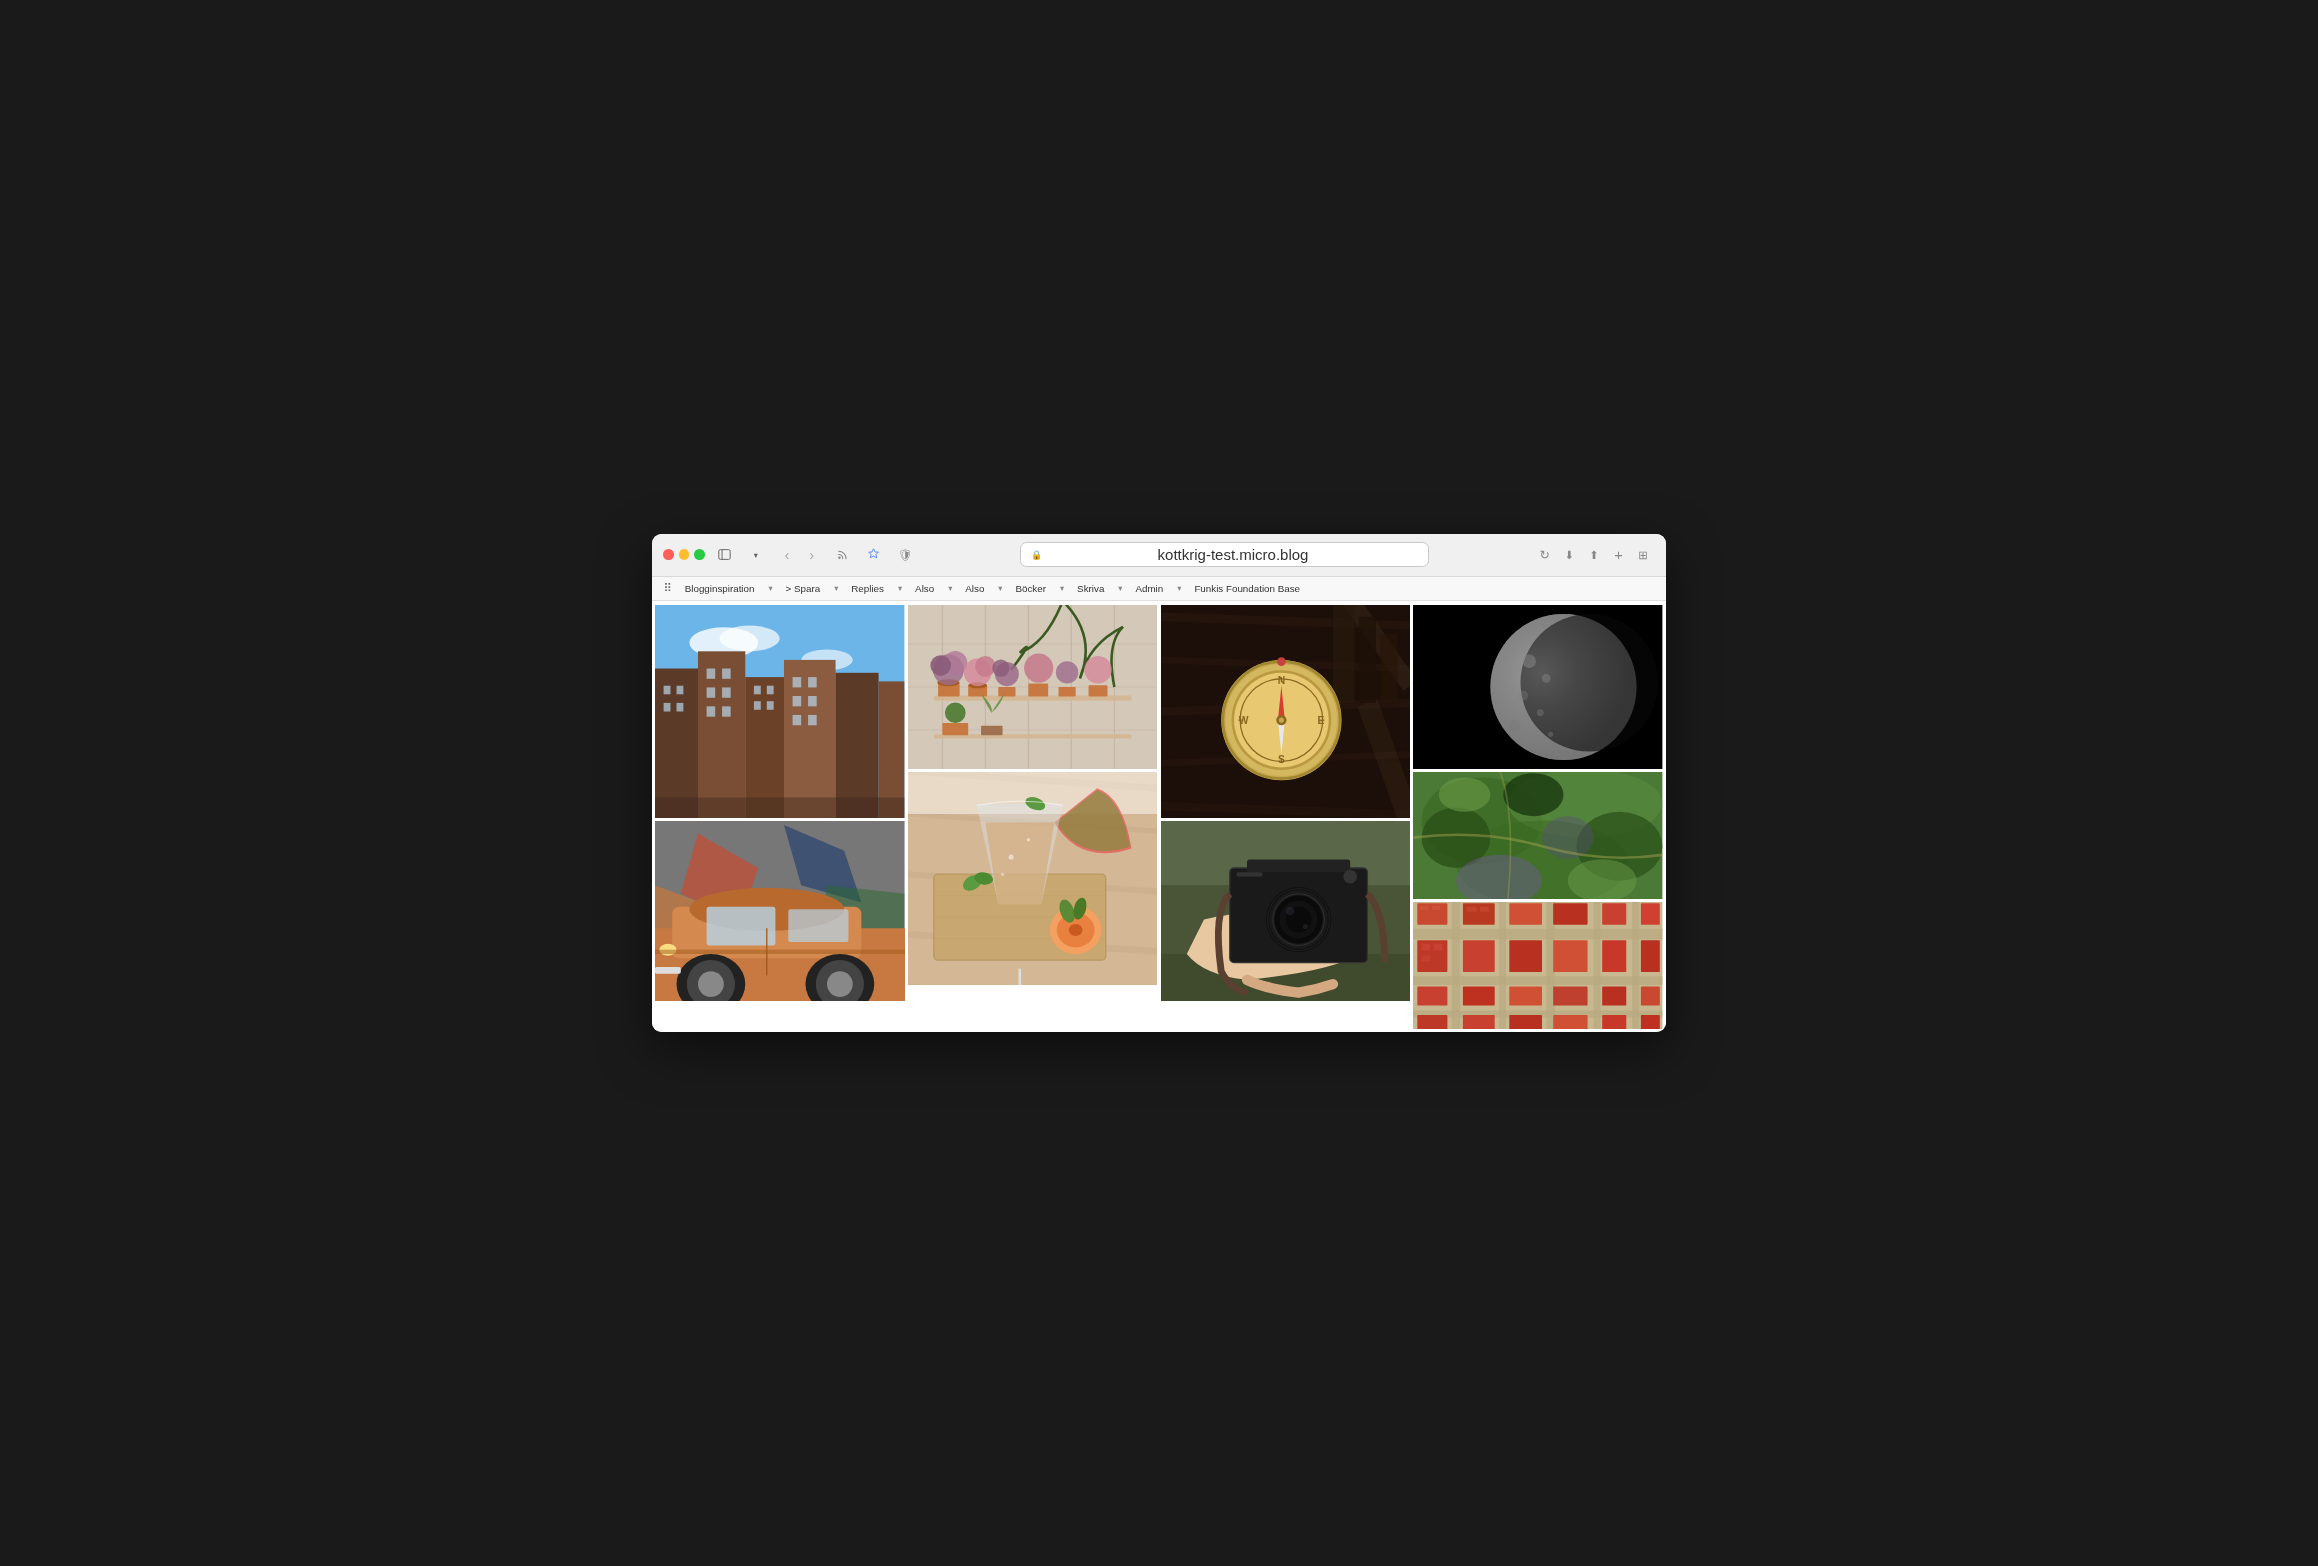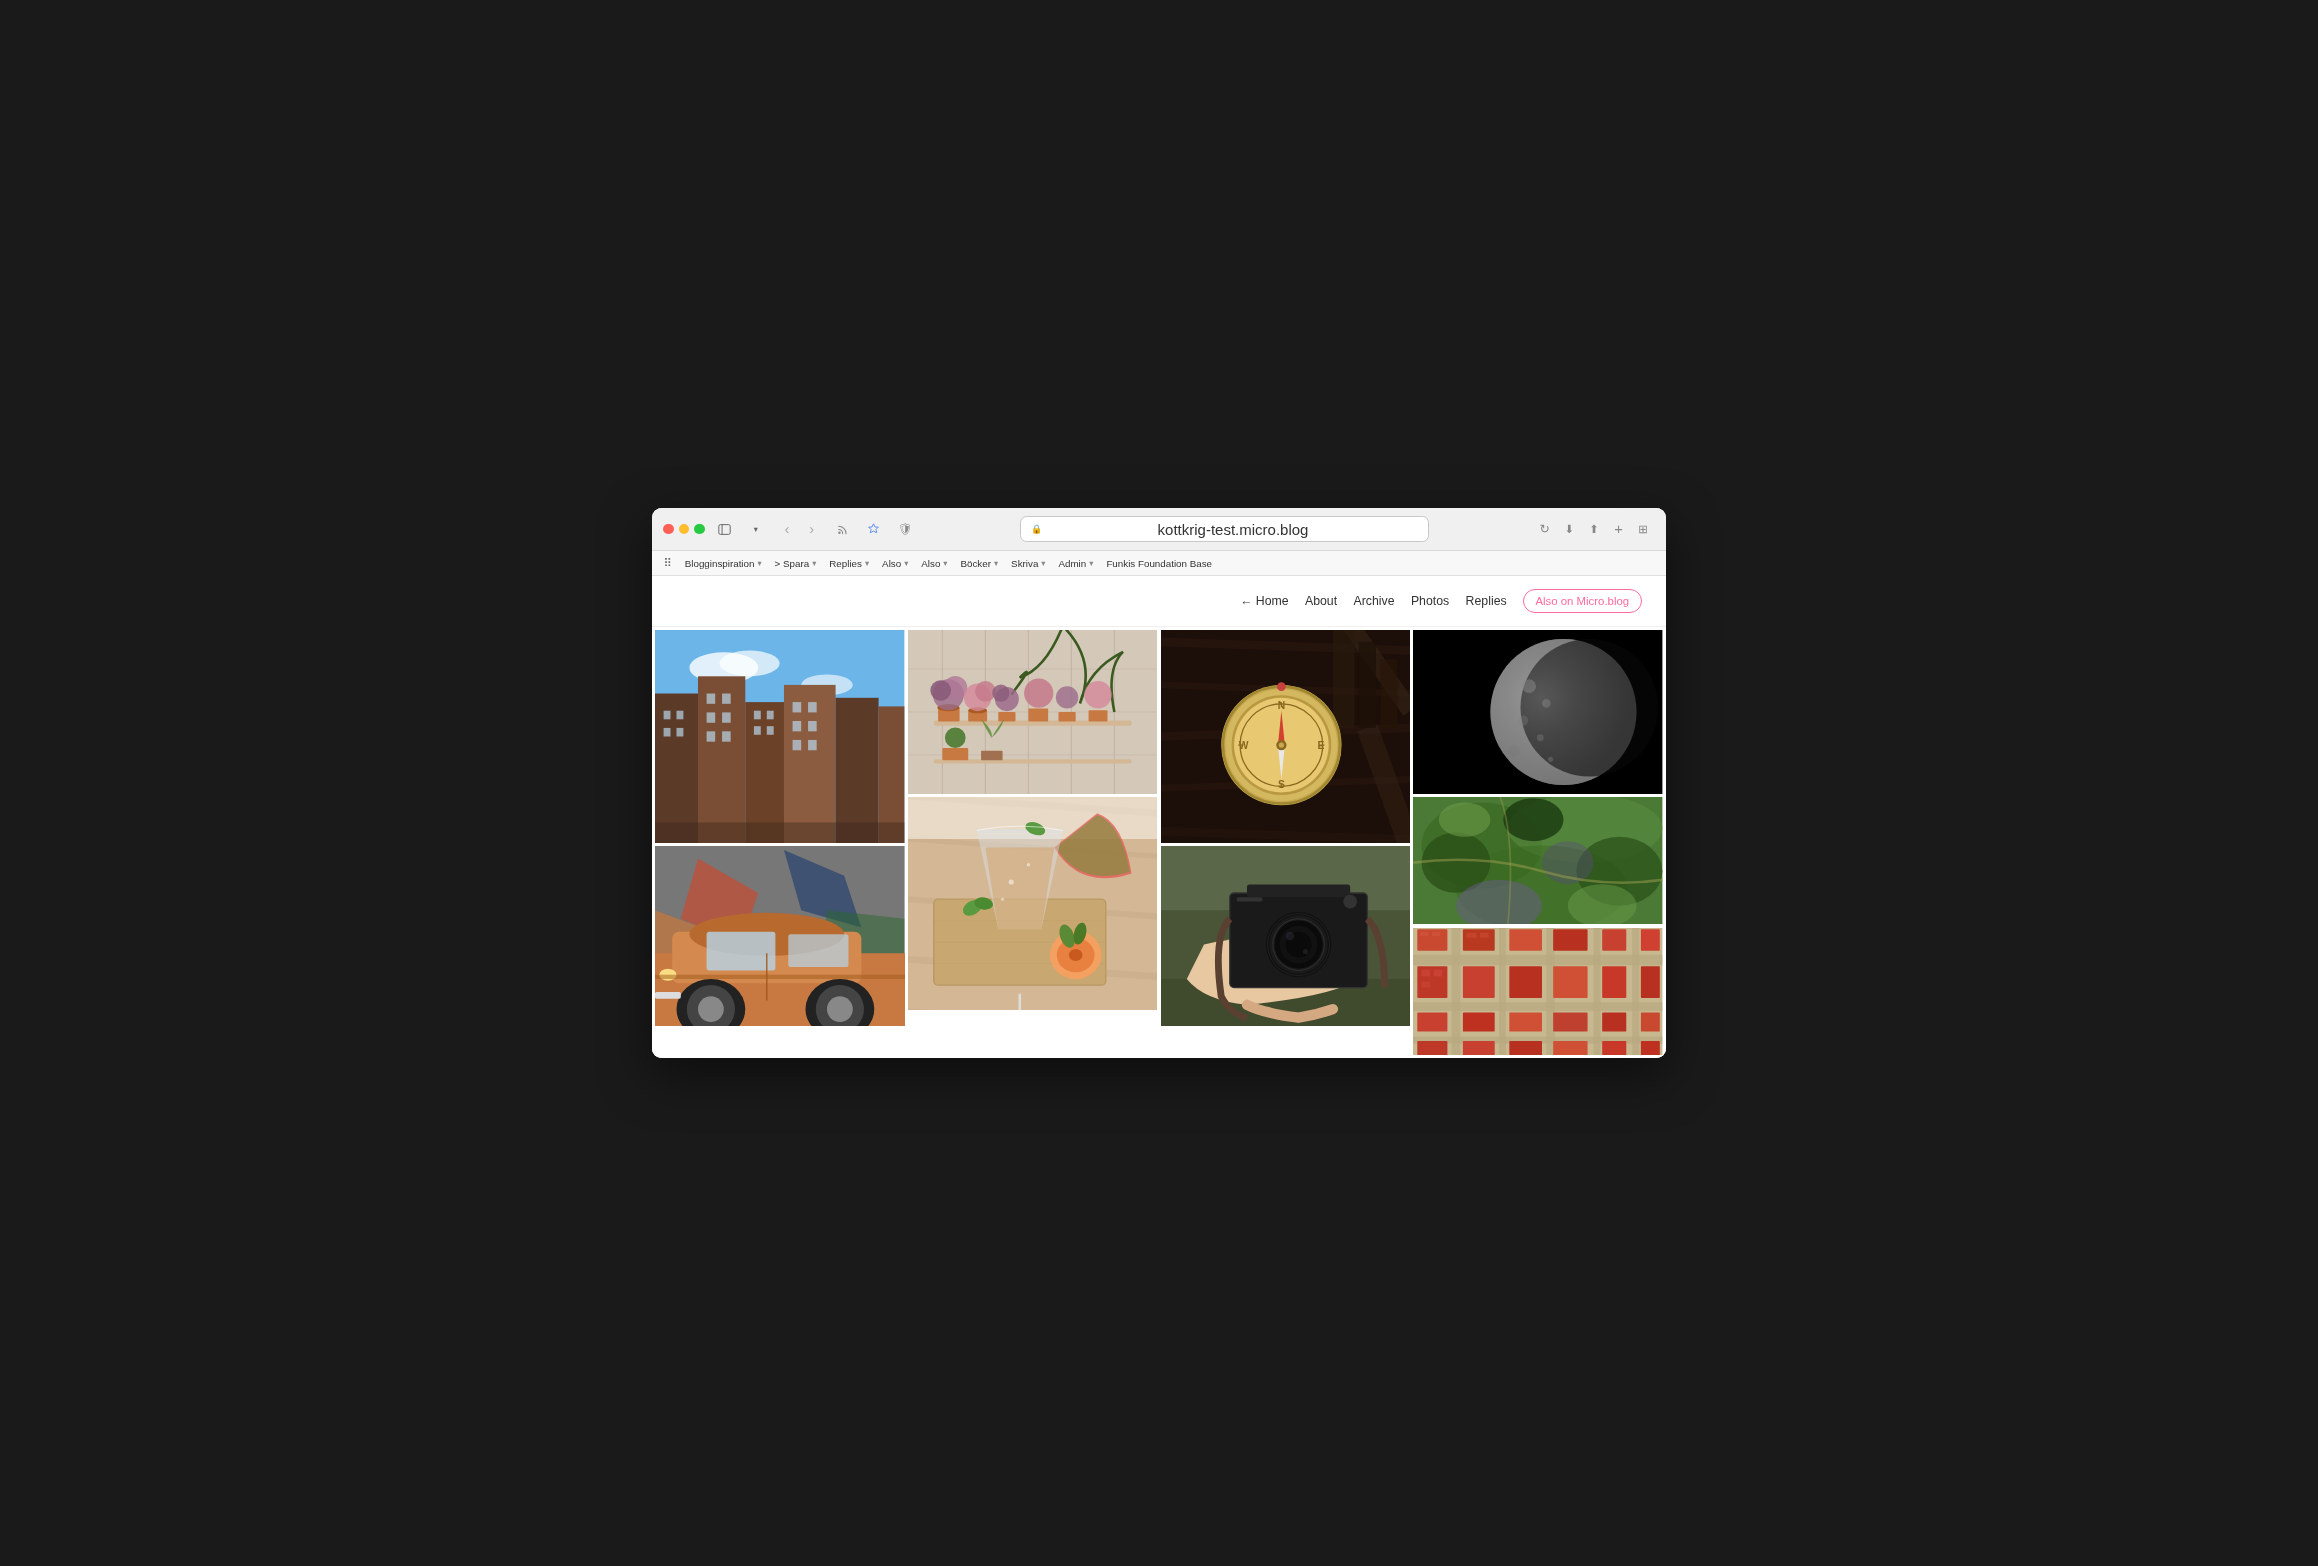--- a/index.html
+++ b/index.html
@@ -116,21 +116,21 @@
       cursor: pointer;
     }
 
     .bookmark-item {
       font-size: 9.8px;
       color: #333;
       cursor: pointer;
       white-space: nowrap;
       display: flex;
       align-items: center;
-      gap: 3px;
+      gap: 14px;
     }
 
     .bookmark-item .chevron {
       font-size: 8.2px;
       color: #888;
     }
 
     
     .page-content {
       background: #fff;
@@ -278,40 +278,20 @@
       <span>Admin</span>
       <span class="chevron">▾</span>
     </span>
     <span class="bookmark-item">
       <span>Funkis Foundation Base</span>
     </span>
   </div>
 
   <div class="page-content">
 
-    <div class="site-nav">
-      <a href="#" class="home-link">
-        <span>← Home</span>
-      </a>
-      <a href="#">
-        <span>About</span>
-      </a>
-      <a href="#">
-        <span>Archive</span>
-      </a>
-      <a href="#">
-        <span>Photos</span>
-      </a>
-      <a href="#">
-        <span>Replies</span>
-      </a>
-      <button class="also-on-btn">
-        <span>Also on Micro.blog</span>
-      </button>
-    </div>
 
     <div class="photo-grid">
 
       <div class="photo-col">
 
         <div class="photo-item" style="height:213px;">
           <svg viewBox="0 0 290 260" xmlns="http://www.w3.org/2000/svg" width="100%" height="100%" preserveAspectRatio="xMidYMid slice">
 
             <rect width="290" height="260" fill="#6BB5E8"></rect>
 

